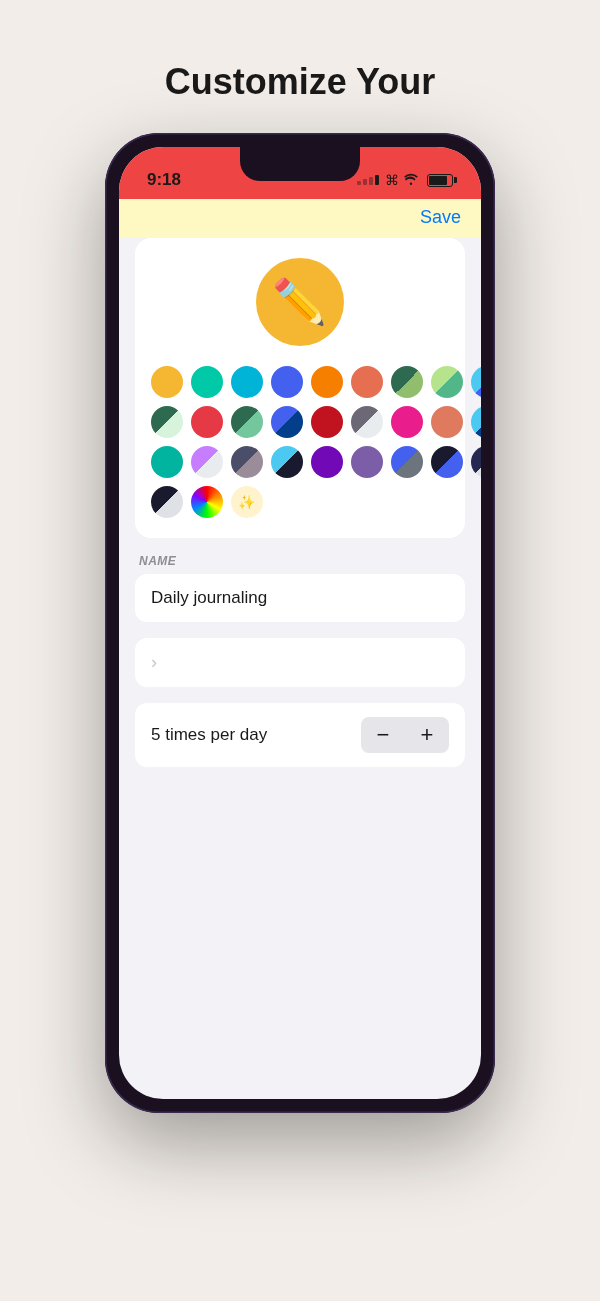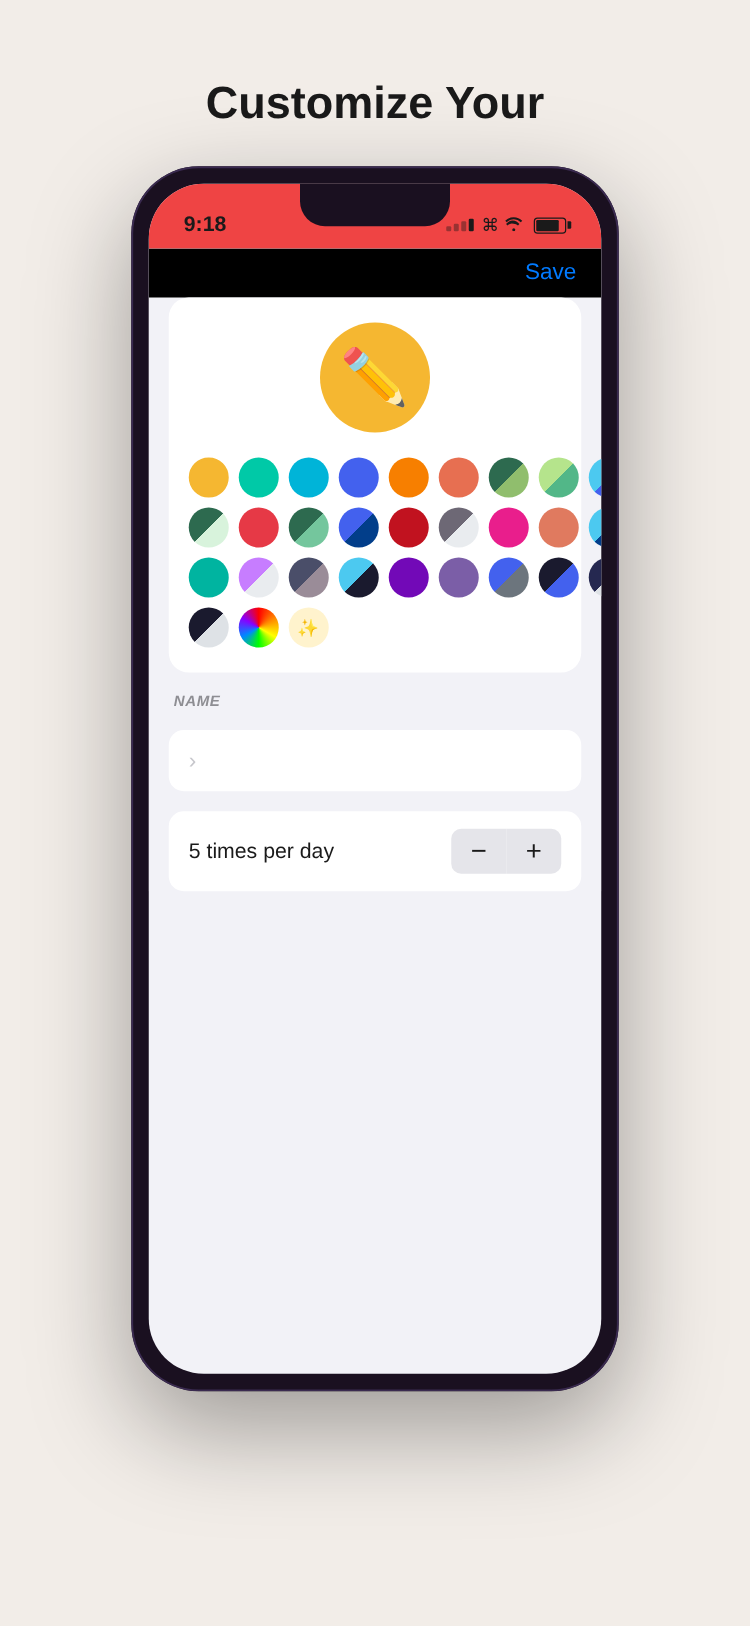--- a/index.html
+++ b/index.html
@@ -130,21 +130,21 @@
     }
 
     
     .screen-content {
       background: #f2f2f7;
       padding: 0;
     }
 
     
     .nav-bar {
-      background: #000000;
+      background: #fef9c3;
       display: flex;
       justify-content: flex-end;
       padding: 8px 20px 10px 18px;
     }
 
     .save-btn {
       color: #007aff;
       font-size: 18px;
       font-weight: 400;
       background: none;
@@ -360,20 +360,23 @@
           <div class="color-dot" style="background:linear-gradient(135deg, #1a1a2e 50%, #dee2e6 50%);"></div>
           <div class="custom-icon rainbow-icon">
             <span style="font-size:14px;"></span>
           </div>
           <div class="custom-icon magic-icon" style="background:#fff3cd;">✨</div>
         </div>
       </div>
 
       <div class="form-section">
         <div class="form-label">NAME</div>
+        <div class="form-card">
+          <span class="form-value">Daily journaling</span>
+        </div>
       </div>
 
       <div class="form-section">
         <div class="form-card form-row">
           <span class="chevron-icon">›</span>
         </div>
       </div>
 
       <div class="form-section">
         <div class="form-card form-row">

